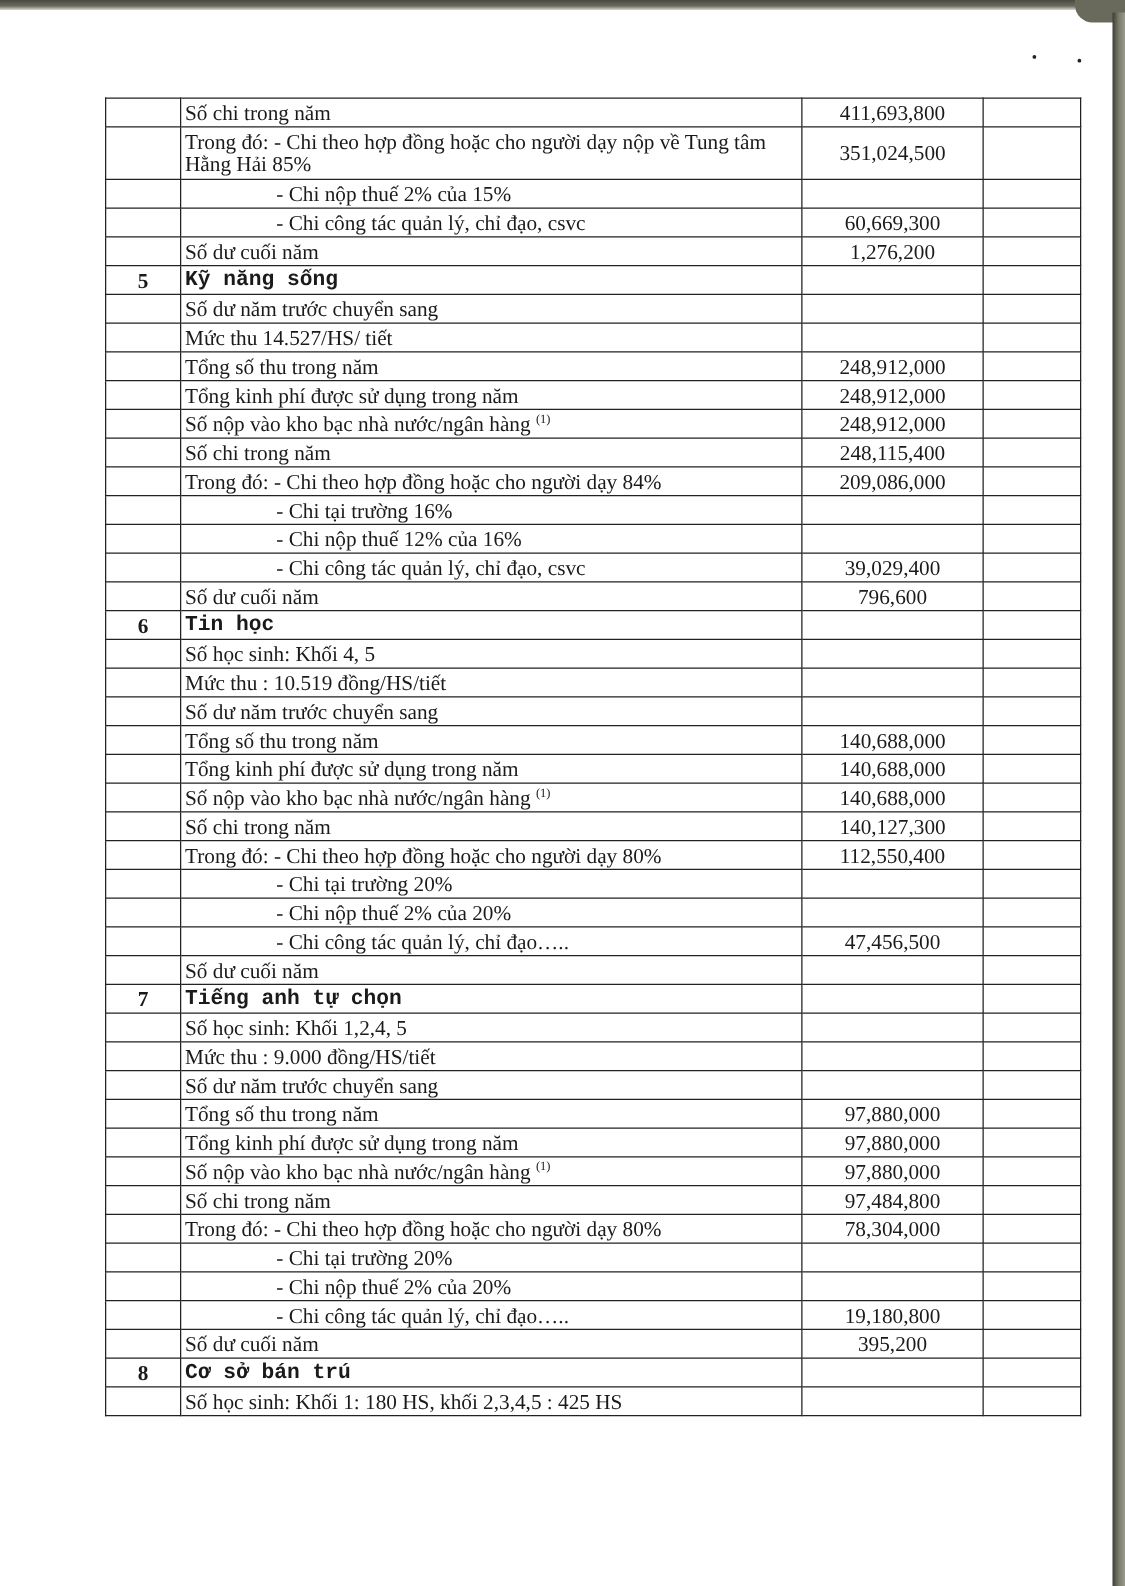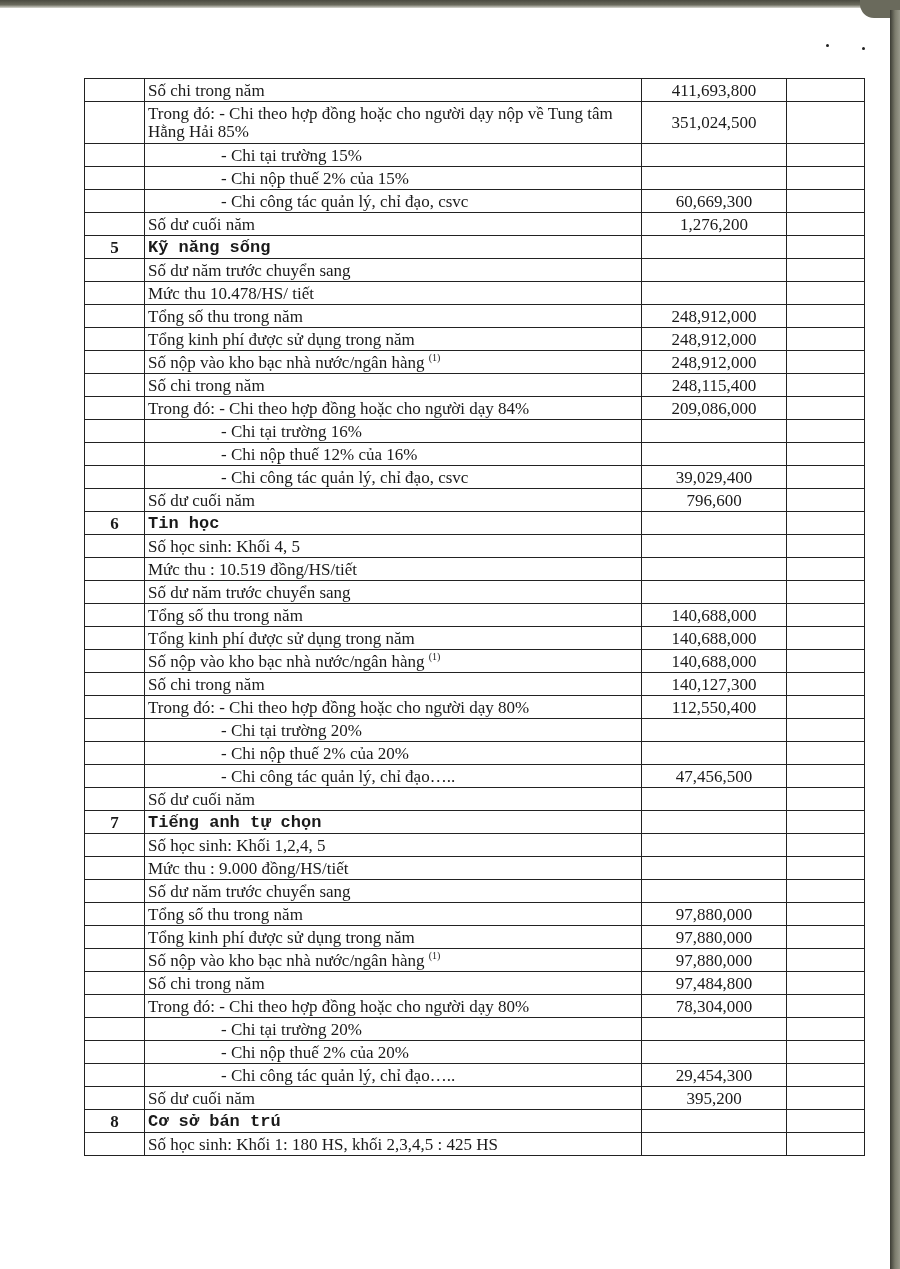--- a/index.html
+++ b/index.html
@@ -75,26 +75,20 @@
         <td class="note"></td>
       </tr>
       <tr style="height: 42px;">
         <td class="stt"></td>
         <td class="desc wrap"><span>Trong đó: - Chi theo hợp đồng hoặc cho người dạy nộp về Tung tâm Hằng Hải 85%</span></td>
         <td class="amt">351,024,500</td>
         <td class="note"></td>
       </tr>
       <tr>
         <td class="stt"></td>
-        <td class="desc indent"><span>- Chi tại trường 15%</span></td>
-        <td class="amt"></td>
-        <td class="note"></td>
-      </tr>
-      <tr>
-        <td class="stt"></td>
         <td class="desc indent"><span>- Chi nộp thuế 2% của 15%</span></td>
         <td class="amt"></td>
         <td class="note"></td>
       </tr>
       <tr>
         <td class="stt"></td>
         <td class="desc indent"><span>- Chi công tác quản lý, chỉ đạo, csvc</span></td>
         <td class="amt">60,669,300</td>
         <td class="note"></td>
       </tr>
@@ -111,21 +105,21 @@
         <td class="note"></td>
       </tr>
       <tr>
         <td class="stt"></td>
         <td class="desc"><span>Số dư năm trước chuyển sang</span></td>
         <td class="amt"></td>
         <td class="note"></td>
       </tr>
       <tr>
         <td class="stt"></td>
-        <td class="desc"><span>Mức thu 10.478/HS/ tiết</span></td>
+        <td class="desc"><span>Mức thu 14.527/HS/ tiết</span></td>
         <td class="amt"></td>
         <td class="note"></td>
       </tr>
       <tr>
         <td class="stt"></td>
         <td class="desc"><span>Tổng số thu trong năm</span></td>
         <td class="amt">248,912,000</td>
         <td class="note"></td>
       </tr>
       <tr>
@@ -316,21 +310,21 @@
       </tr>
       <tr>
         <td class="stt"></td>
         <td class="desc indent"><span>- Chi nộp thuế 2% của 20%</span></td>
         <td class="amt"></td>
         <td class="note"></td>
       </tr>
       <tr>
         <td class="stt"></td>
         <td class="desc indent"><span>- Chi công tác quản lý, chỉ đạo…..</span></td>
-        <td class="amt">29,454,300</td>
+        <td class="amt">19,180,800</td>
         <td class="note"></td>
       </tr>
       <tr>
         <td class="stt"></td>
         <td class="desc"><span>Số dư cuối năm</span></td>
         <td class="amt">395,200</td>
         <td class="note"></td>
       </tr>
       <tr>
         <td class="stt">8</td>

